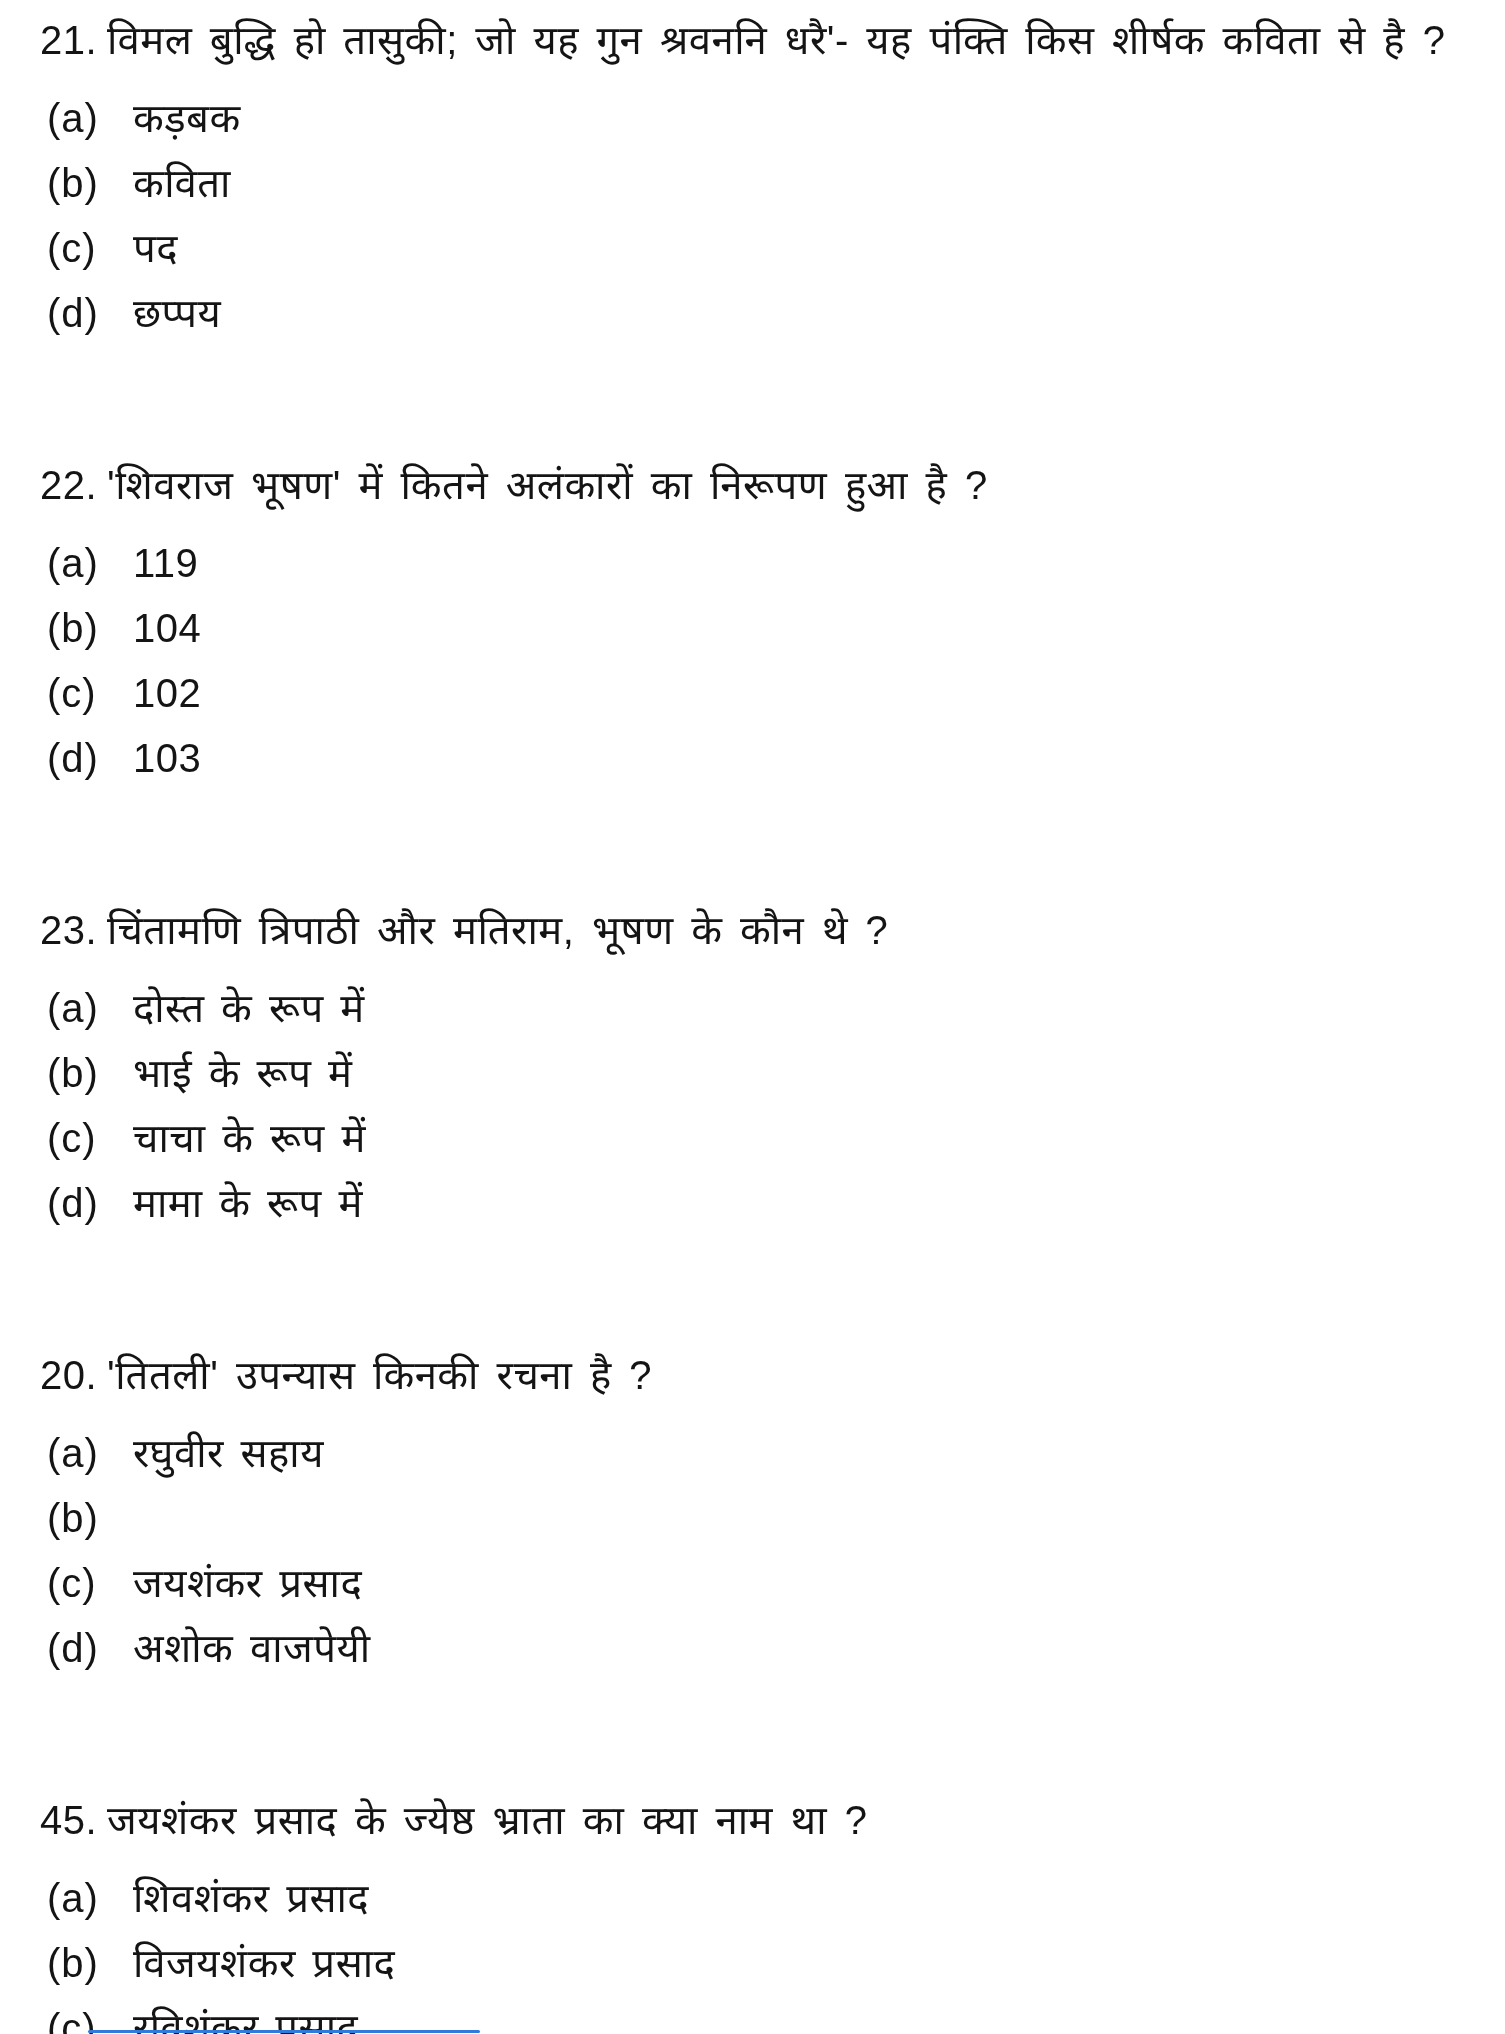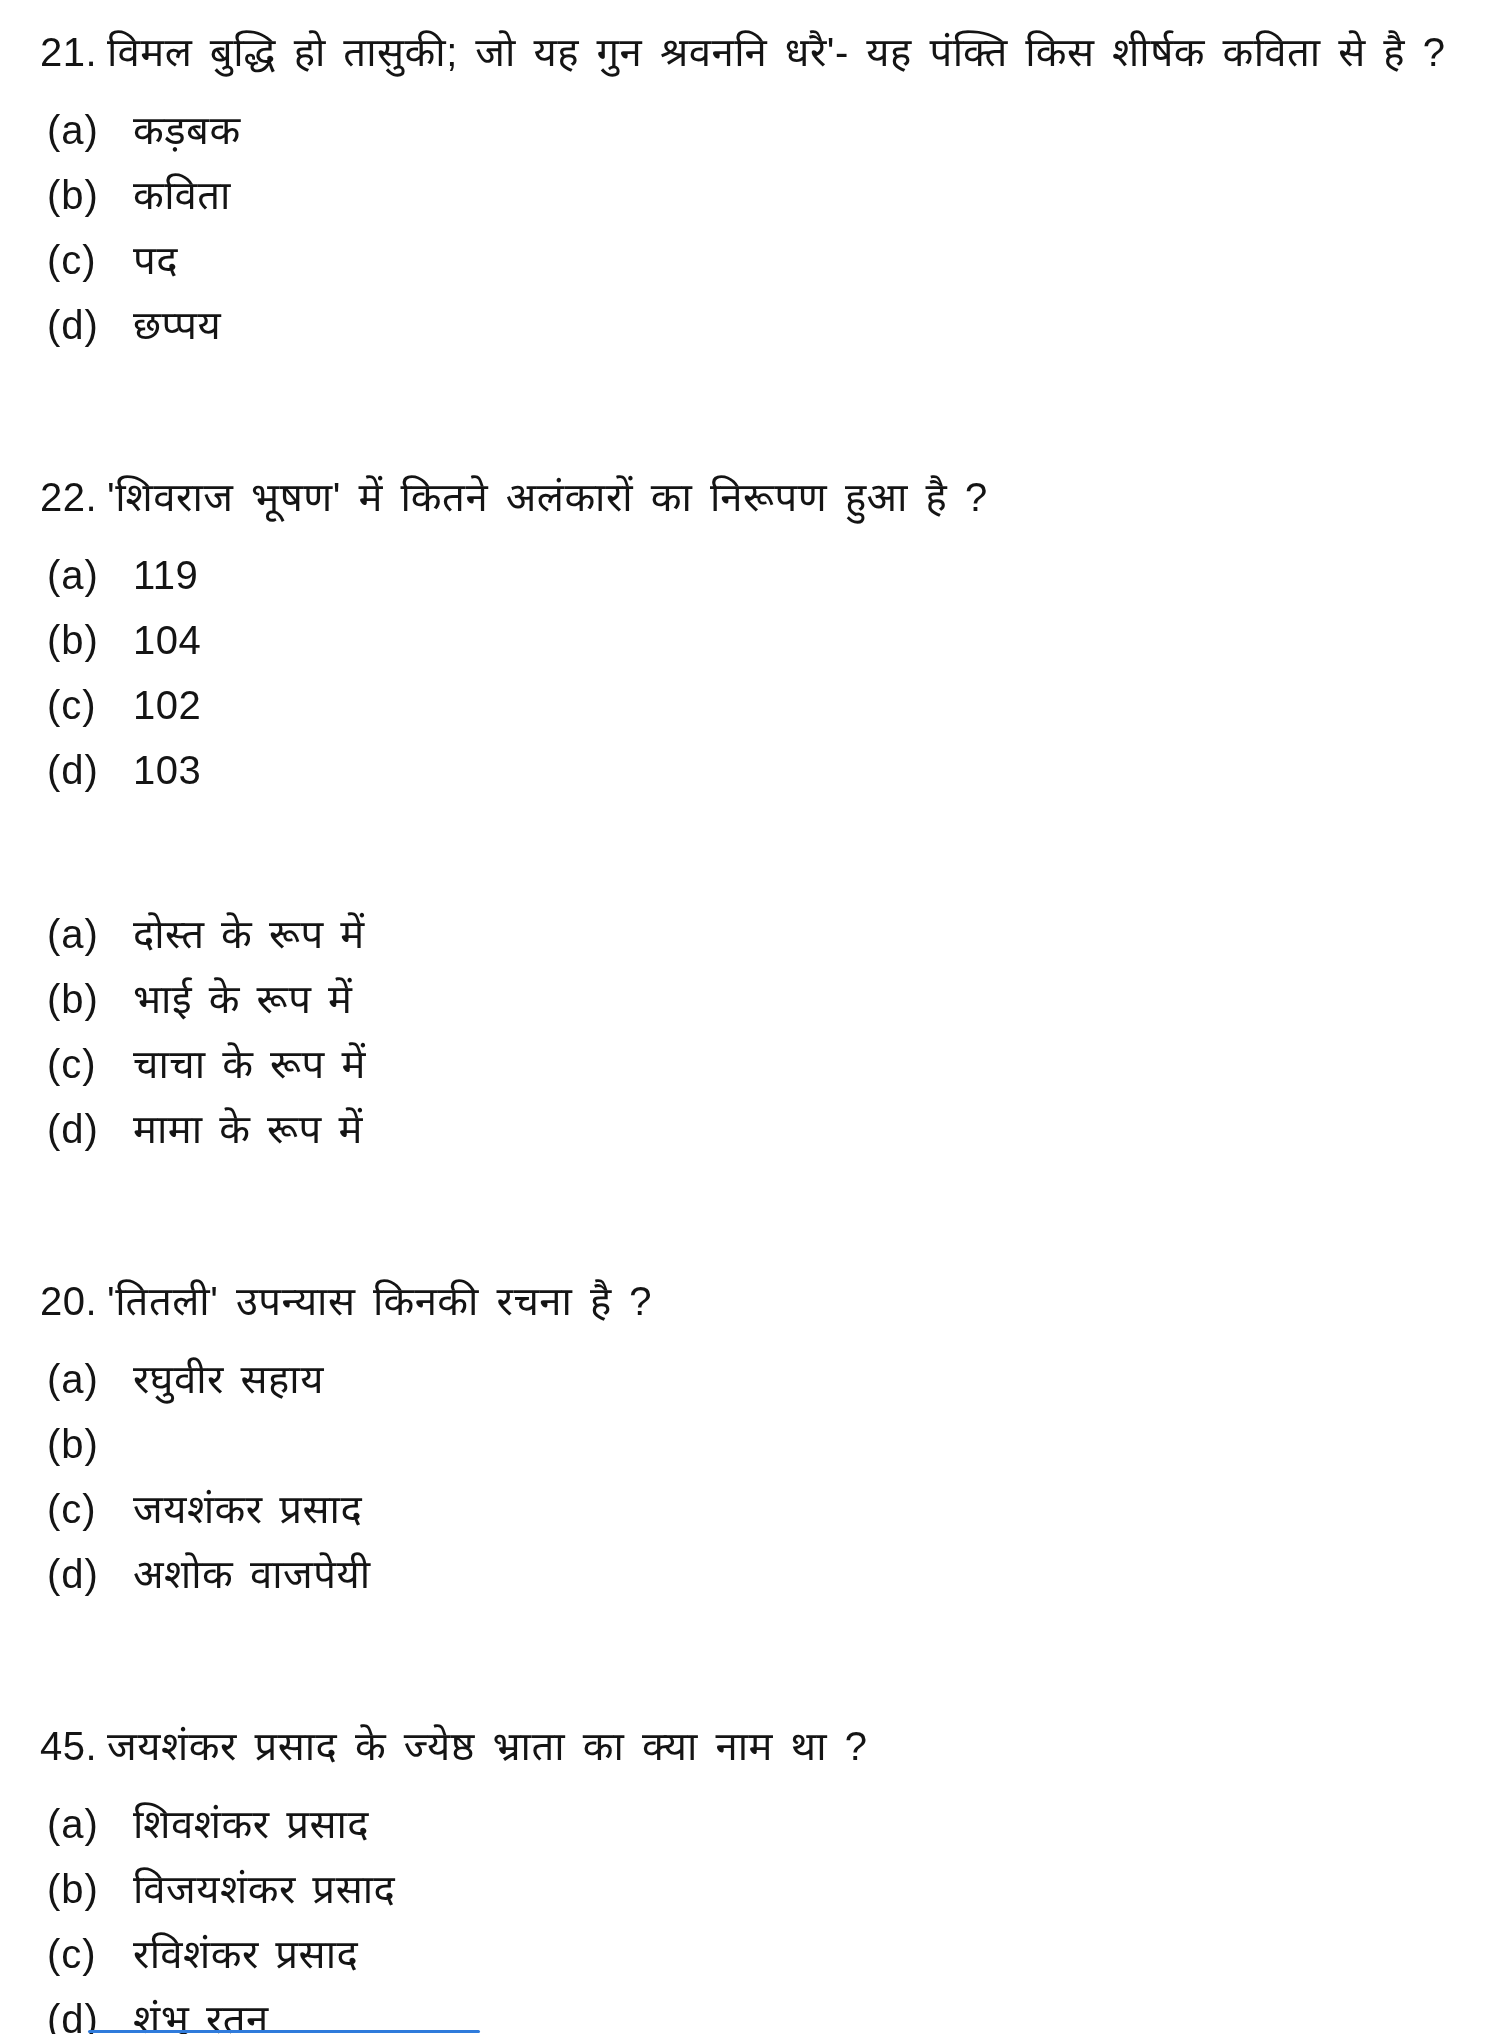--- a/index.html
+++ b/index.html
@@ -22,21 +22,21 @@
     height: 2034px;
     background: #ffffff;
     color: #161616;
     padding: 6px 40px 0 40px;
   }
 
   .question-block {
     margin-top: 120px;
   }
   .question-block:first-child {
-    margin-top: 16px;
+    margin-top: 4px;
   }
 
   .q-text {
     font-size: 40px;
     line-height: 60px;
     text-align: justify;
     color: #141414;
     letter-spacing: 0.5px;
     word-spacing: 6px;
   }
@@ -124,20 +124,21 @@
             <span class="option-label">(c)</span>
             <span class="option-text">102</span>
           </div>
           <div class="option-row">
             <span class="option-label">(d)</span>
             <span class="option-text">103</span>
           </div>
         </div>
       </div>
       <div class="question-block">
+        <div class="q-text"><span class="q-number">23.</span><span>चिंतामणि त्रिपाठी और मतिराम, भूषण के कौन थे ?</span></div>
         <div class="options">
           <div class="option-row">
             <span class="option-label">(a)</span>
             <span class="option-text">दोस्त के रूप में</span>
           </div>
           <div class="option-row">
             <span class="option-label">(b)</span>
             <span class="option-text">भाई के रूप में</span>
           </div>
           <div class="option-row">

